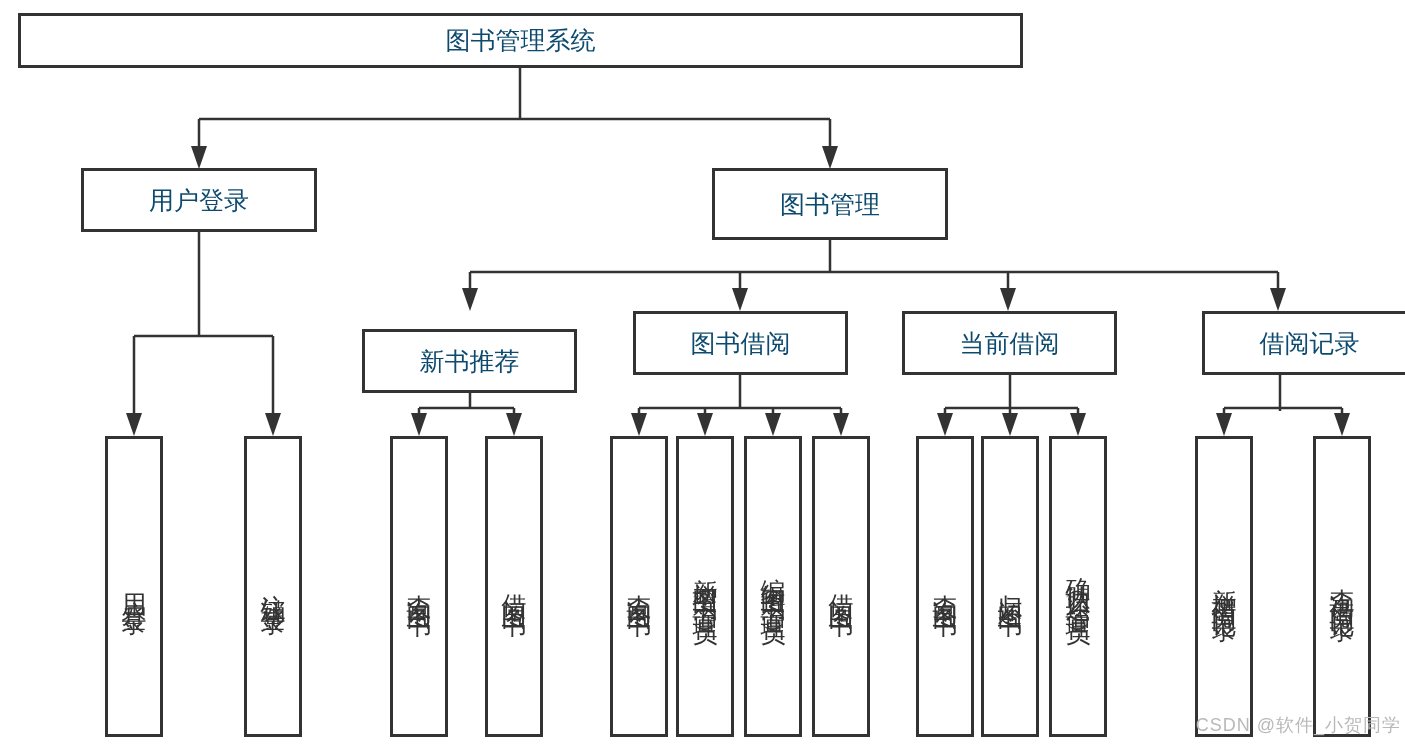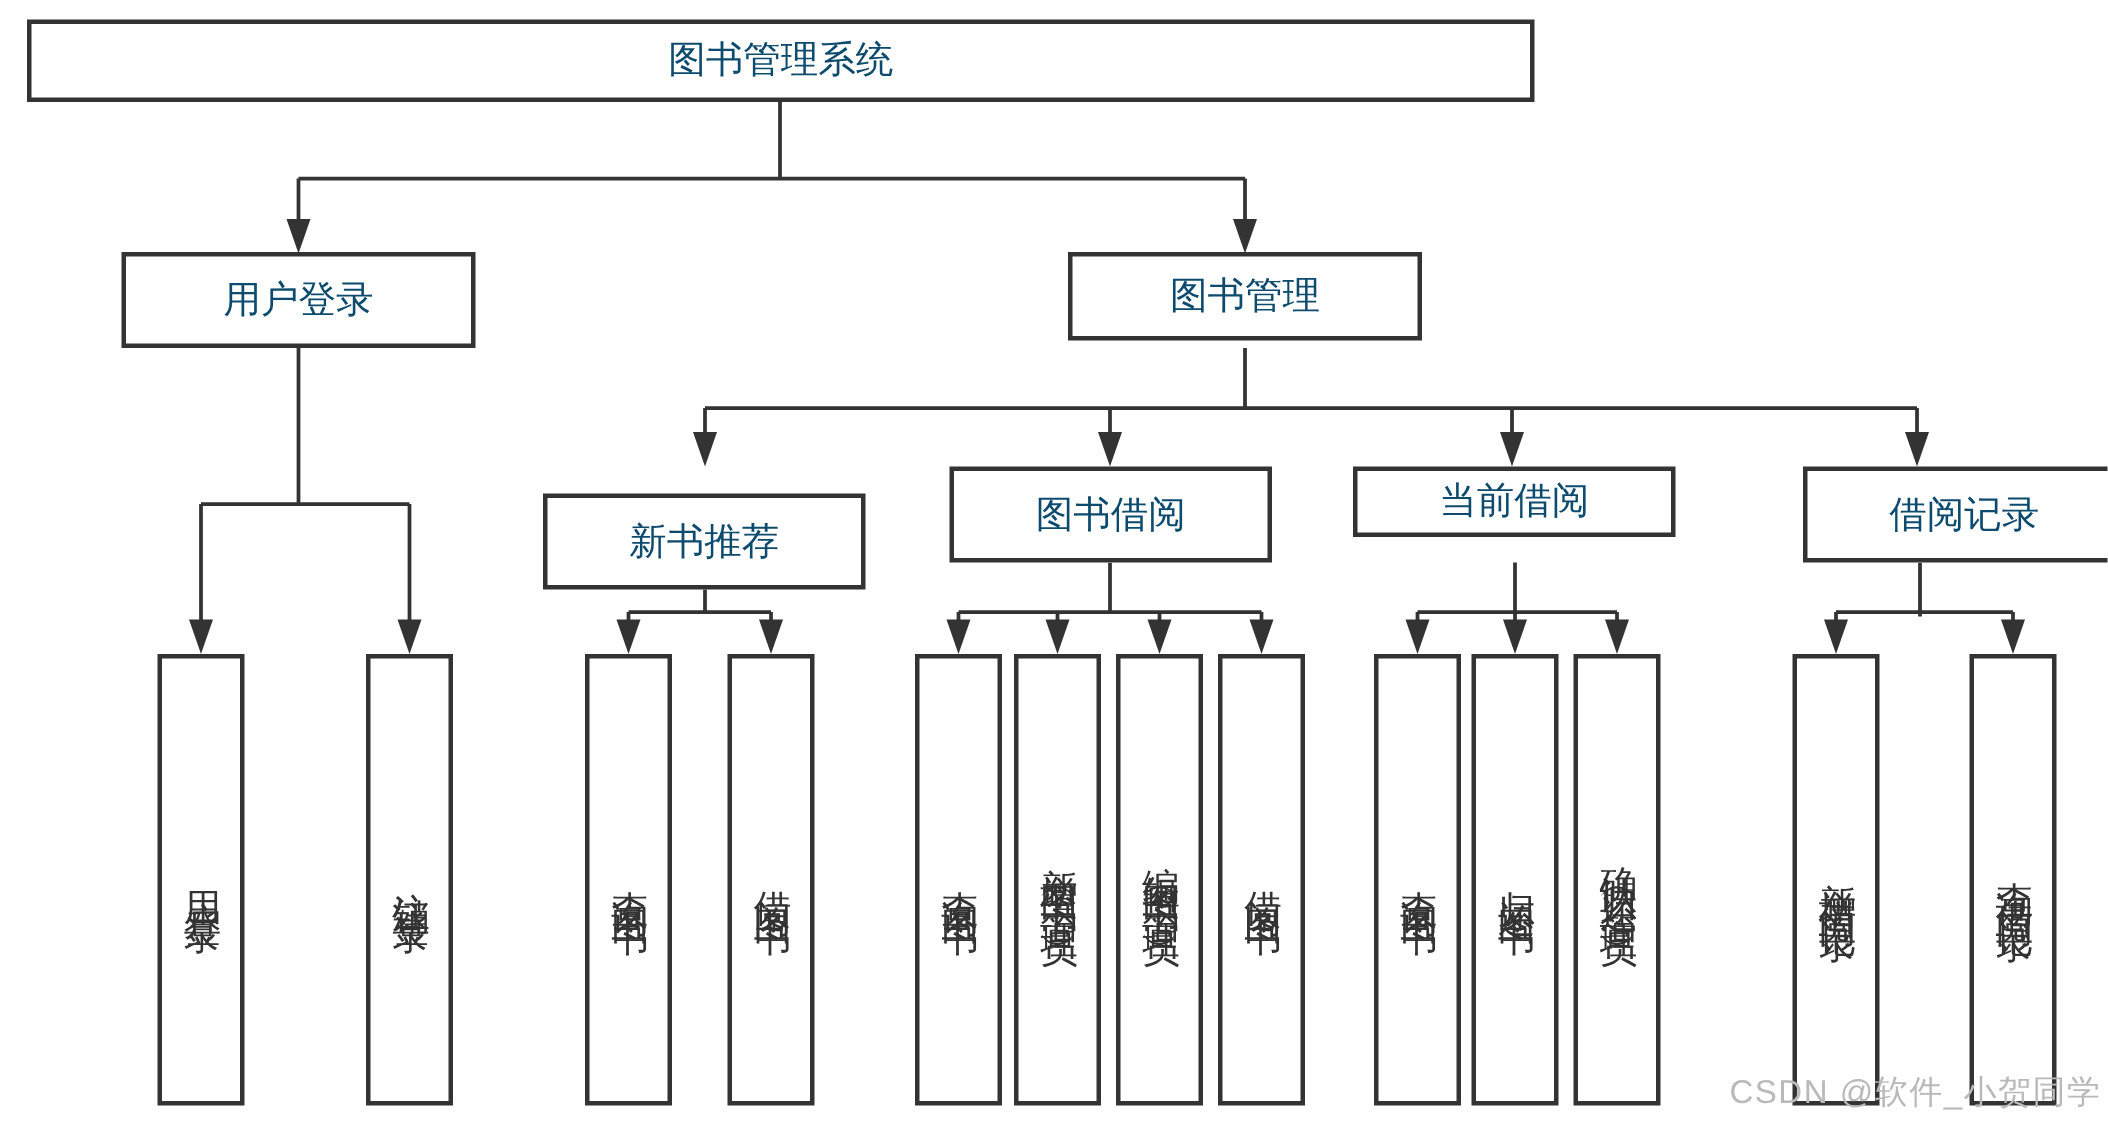--- a/index.html
+++ b/index.html
@@ -57,44 +57,44 @@
     text-orientation: mixed;
     font-size: 25px;
     color: #333333;
     letter-spacing: 0.25em;
     line-height: 1;
     white-space: nowrap;
   }
   
   #n-root    { left: 18px;   top: 13px;  width: 1005px; height: 55px; }
   #n-user    { left: 81px;   top: 168px; width: 236px;  height: 64px; }
-  #n-mgmt    { left: 712px;  top: 168px; width: 236px;  height: 59px; align-items: center; }
+  #n-mgmt    { left: 712px;  top: 168px; width: 236px;  height: 72px; align-items: center; }
   #n-rec     { left: 362px;  top: 311px; width: 215px;  height: 64px; margin-top: 18px; }
   #n-borrow  { left: 633px;  top: 311px; width: 215px;  height: 64px; }
-  #n-current { left: 902px;  top: 311px; width: 215px;  height: 47px; }
+  #n-current { left: 902px;  top: 311px; width: 215px;  height: 64px; }
   #n-records { left: 1202px; top: 311px; width: 215px;  height: 64px; }
   
   #l-user1 { left: 105px; }
   #l-user2 { left: 244px; }
   #l-rec1  { left: 390px; }
   #l-rec2  { left: 485px; }
   #l-bor1  { left: 610px; }
   #l-bor2  { left: 676px; }
   #l-bor3  { left: 744px; }
   #l-bor4  { left: 812px; }
   #l-cur1  { left: 916px; }
   #l-cur2  { left: 981px; }
   #l-cur3  { left: 1049px; }
   #l-rc1   { left: 1195px; }
   #l-rc2   { left: 1313px; }
   #watermark {
     position: absolute;
     top: 713px;
     right: 4px;
-    font-size: 22px;
+    font-size: 18px;
     color: #b9b9b9;
     letter-spacing: 1px;
     z-index: 3;
     white-space: nowrap;
   }
 </style>
 </head>
 <body>
 
 <div id="chart">

